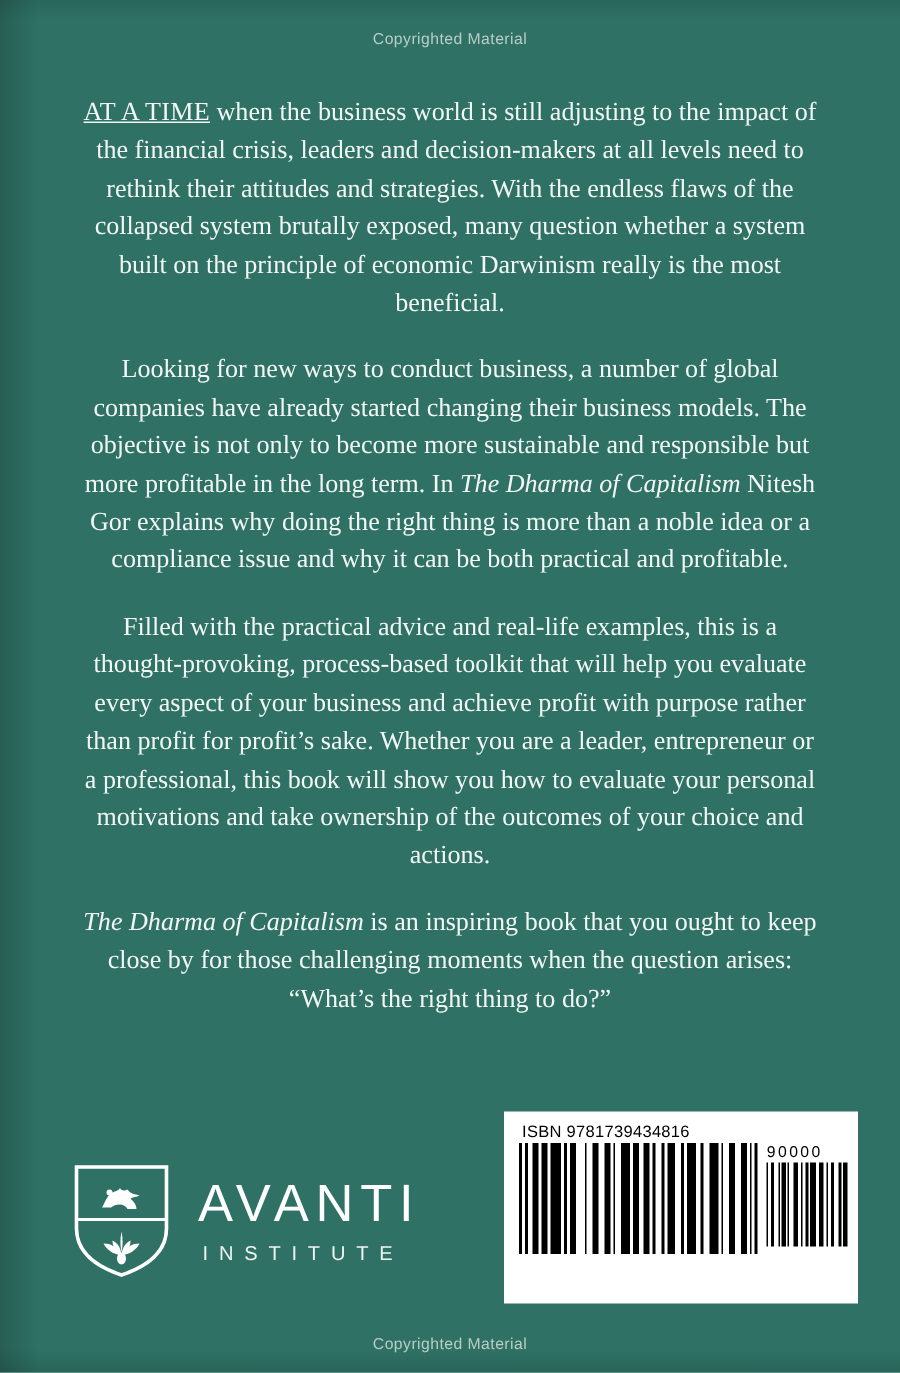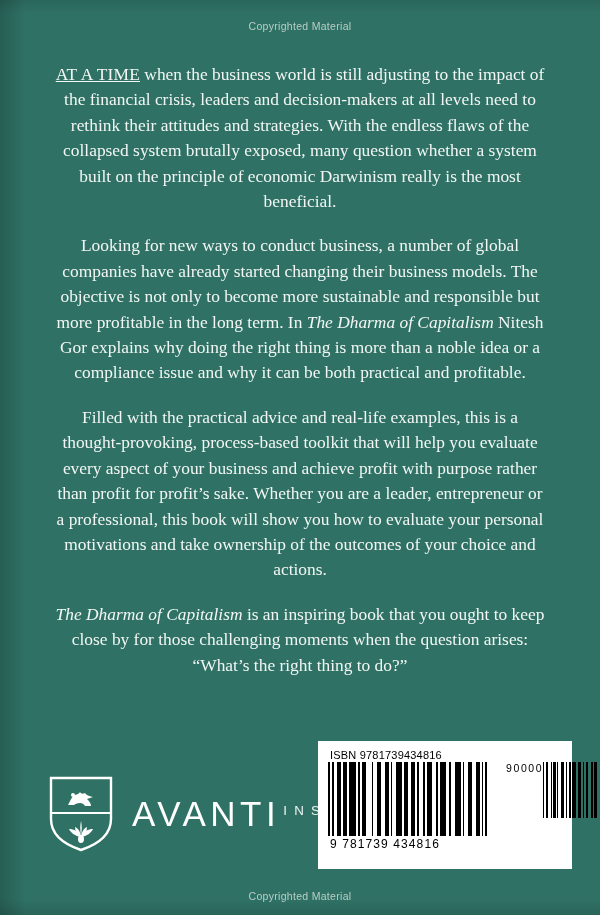--- a/index.html
+++ b/index.html
@@ -86,21 +86,21 @@
     display: flex;
     align-items: center;
     gap: 18px;
   }
   .crest {
     width: 66px;
     height: 78px;
   }
   .pub-text {
     display: flex;
-    flex-direction: row;
+    flex-direction: column;
     justify-content: center;
     color: #ffffff;
     font-family: "Liberation Sans", sans-serif;
   }
   .pub-name {
     font-size: 35px;
     letter-spacing: 4.5px;
     line-height: 1.02;
     font-weight: 400;
   }
@@ -110,21 +110,21 @@
     margin-top: 7px;
     margin-left: 3px;
     color: #eef3f1;
   }
 
   
   .barcode-box {
     position: absolute;
     right: 28px;
     bottom: 46px;
-    width: 254px;
+    width: 236px;
     height: 128px;
     background: #ffffff;
     padding: 6px 8px 6px 10px;
     box-sizing: border-box;
     display: flex;
     flex-direction: column;
   }
   .isbn-text {
     font-family: "Liberation Sans", sans-serif;
     font-size: 11px;
@@ -139,21 +139,21 @@
   }
   .bars-main {
     height: 74px;
     flex: 1 1 auto;
     display: flex;
     align-items: flex-end;
   }
   .addon {
     width: 58px;
     display: flex;
-    flex-direction: row;
+    flex-direction: column;
   }
   .addon-num {
     font-family: "Liberation Sans", sans-serif;
     font-size: 10.5px;
     letter-spacing: 1.6px;
     color: #000;
     margin-bottom: 1px;
   }
   .bars-addon {
     height: 56px;
@@ -302,17 +302,16 @@
             <span class="bar" style="width: 1.25px; height: 56px; background: rgb(0, 0, 0);"></span>
             <span class="bar" style="width: 1.25px; height: 56px; background: transparent;"></span>
             <span class="bar" style="width: 2.5px; height: 56px; background: rgb(0, 0, 0);"></span>
             <span class="bar" style="width: 2.5px; height: 56px; background: transparent;"></span>
             <span class="bar" style="width: 2.5px; height: 56px; background: rgb(0, 0, 0);"></span>
             <span class="bar" style="width: 1.25px; height: 56px; background: transparent;"></span>
             <span class="bar" style="width: 2.5px; height: 56px; background: rgb(0, 0, 0);"></span>
           </div>
       </div>
     </div>
-    <div class="digits">9  781739  434816</div>
   </div>
 
   <div class="copyright-mark copyright-bottom">Copyrighted Material</div>
 </div>
 
 </body></html>

